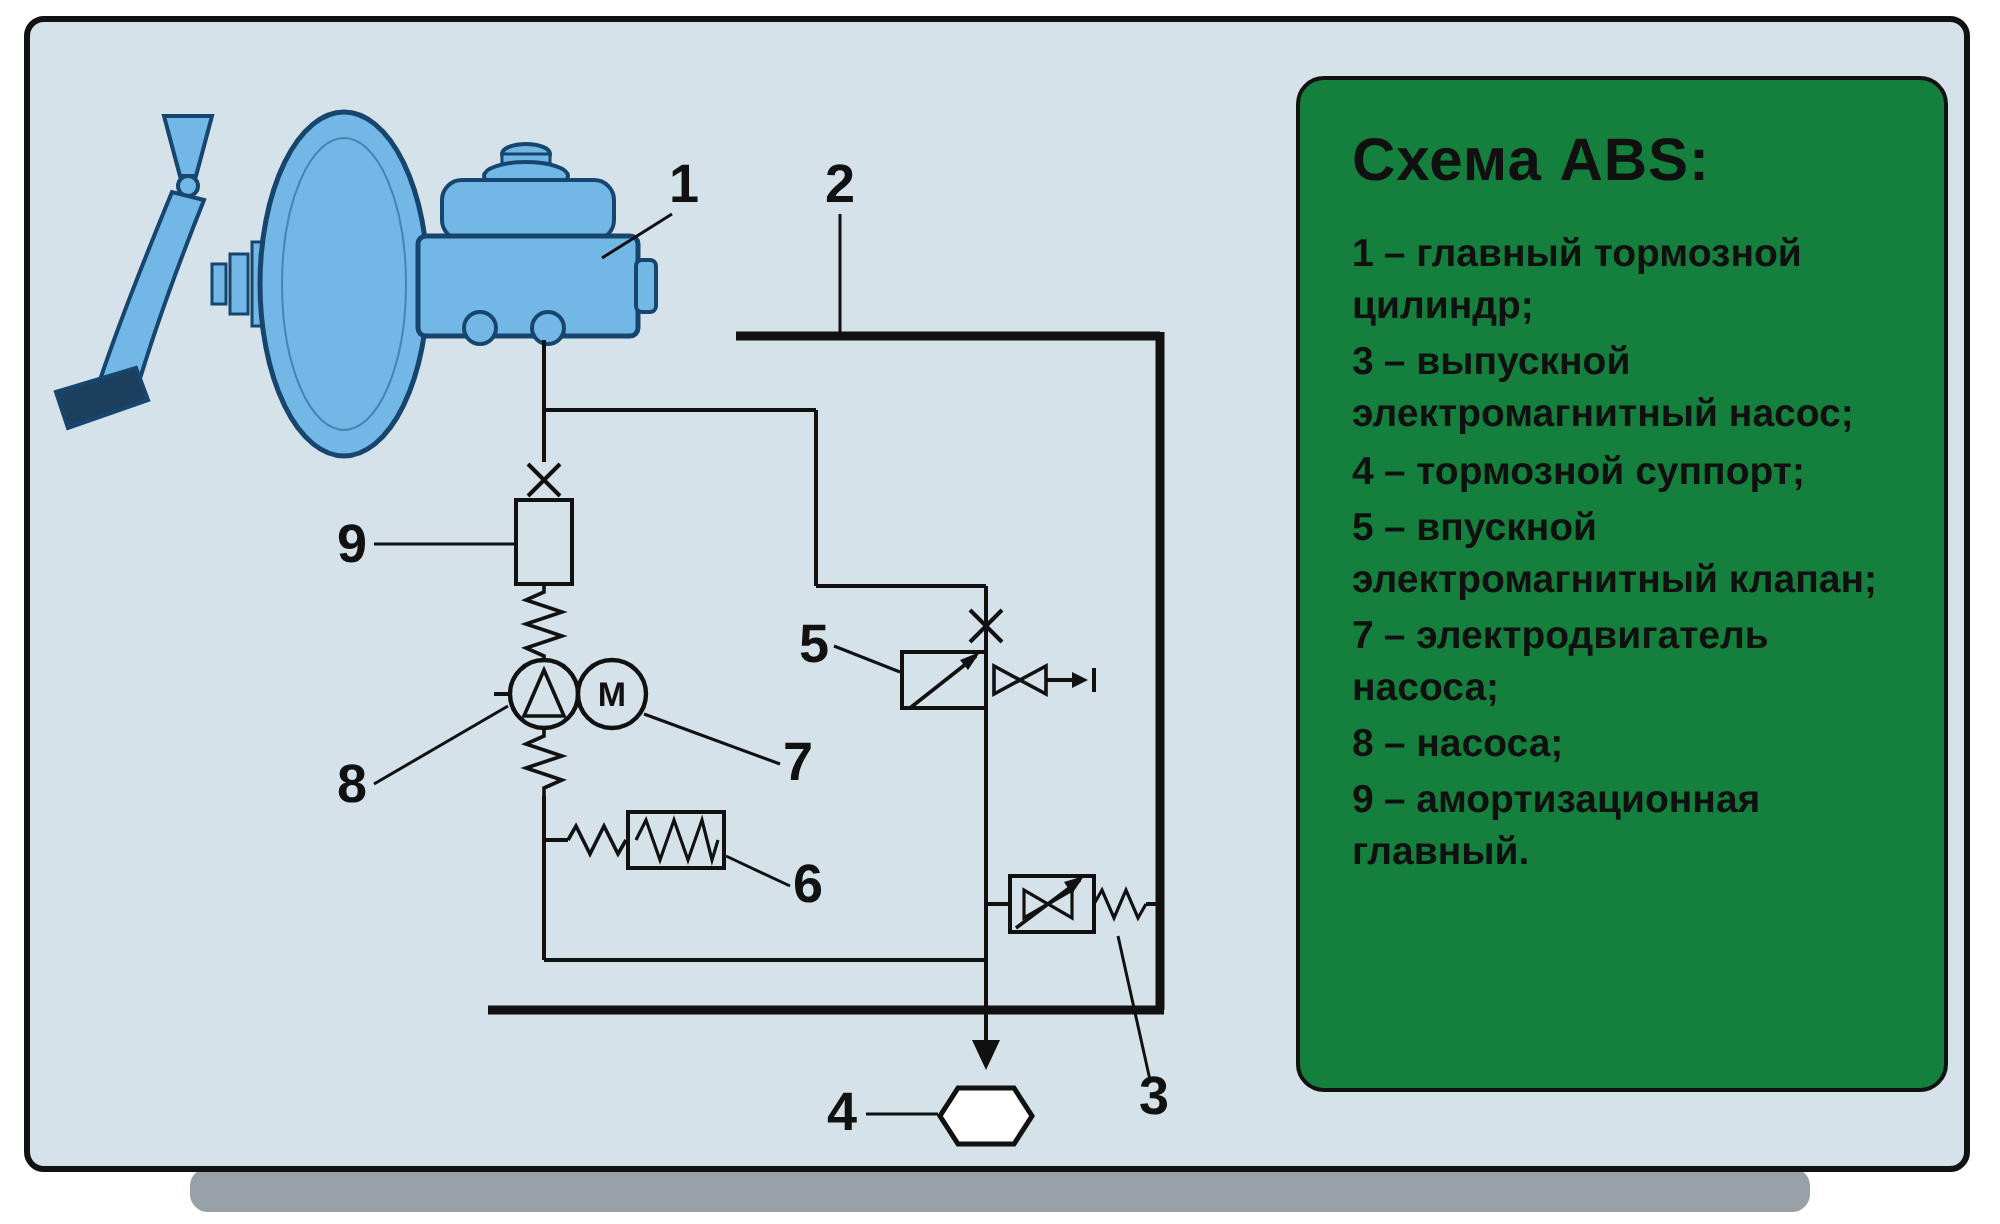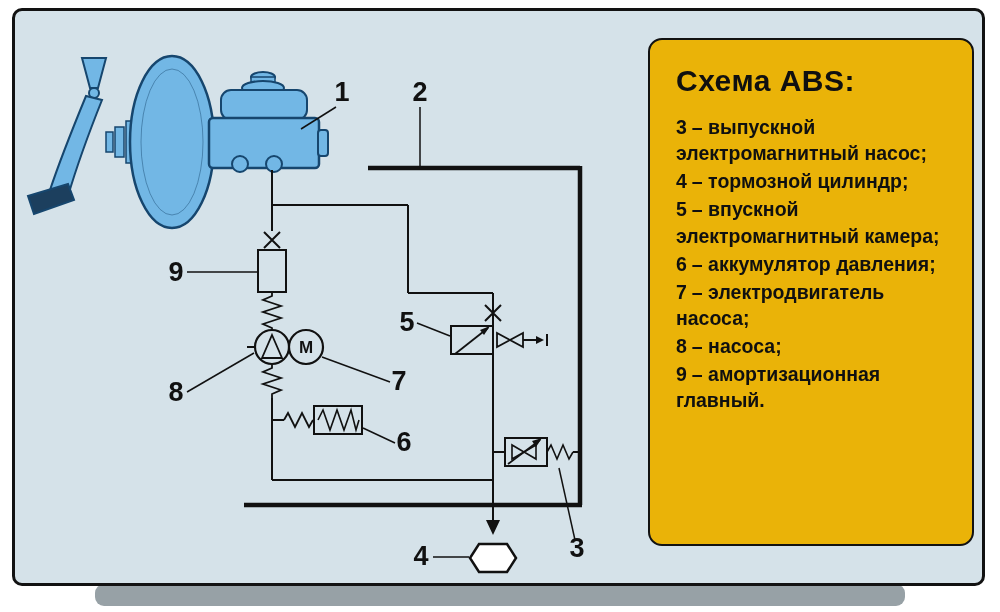--- a/index.html
+++ b/index.html
@@ -4,21 +4,21 @@
 <style>
   html,body{margin:0;padding:0;background:#ffffff;}
   #page{position:relative;width:1000px;height:612px;overflow:hidden;background:#ffffff;
         font-family:"Liberation Sans", sans-serif;}
   .page-shadow{position:absolute;left:95px;top:584px;width:810px;height:22px;
         background:#97a1a6;border-radius:9px;}
   .frame{position:absolute;left:12px;top:8px;width:973px;height:578px;
         background:#d5e2e9;border:3px solid #121212;border-radius:10px;box-sizing:border-box;}
   .diagram-svg{position:absolute;left:0;top:0;width:1000px;height:612px;}
   .legend{position:absolute;left:648px;top:38px;width:326px;height:508px;
-        background:#eab308;border:2px solid #121212;border-radius:14px;
+        background:#15803d;border:2px solid #121212;border-radius:14px;
         box-sizing:border-box;padding:24px 18px 0 26px;color:#101010;}
   .legend-title{margin:0 0 16px 0;font-size:30px;font-weight:700;letter-spacing:0.5px;}
   .legend-item{font-size:19.5px;font-weight:700;line-height:1.34;margin:0 0 2px 0;}
   .legend-item .num{font-weight:700;margin-right:5px;}
   svg text.diagram-label{font-family:"Liberation Sans",sans-serif;font-size:27px;font-weight:700;fill:#111;}
   svg text.motor-m{font-family:"Liberation Sans",sans-serif;font-size:17px;font-weight:700;fill:#111;}
 </style>
 </head>
 <body>
 
@@ -125,30 +125,30 @@
     <text x="404" y="451" text-anchor="middle" class="diagram-label">6</text>
     <text x="399" y="390" text-anchor="middle" class="diagram-label">7</text>
     <text x="176" y="401" text-anchor="middle" class="diagram-label">8</text>
     <text x="176" y="281" text-anchor="middle" class="diagram-label">9</text>
   </svg>
 
   <div class="legend">
     <h2 class="legend-title">Схема ABS:</h2>
 
     <div class="legend-item">
+      <span class="num">1</span><span class="txt">– главный тормозной цилиндр;</span>
+    </div>
+    <div class="legend-item">
       <span class="num">3</span><span class="txt">– выпускной электромагнитный насос;</span>
     </div>
     <div class="legend-item">
-      <span class="num">4</span><span class="txt">– тормозной цилиндр;</span>
+      <span class="num">4</span><span class="txt">– тормозной суппорт;</span>
     </div>
     <div class="legend-item">
-      <span class="num">5</span><span class="txt">– впускной электромагнитный камера;</span>
-    </div>
-    <div class="legend-item">
-      <span class="num">6</span><span class="txt">– аккумулятор давления;</span>
+      <span class="num">5</span><span class="txt">– впускной электромагнитный клапан;</span>
     </div>
     <div class="legend-item">
       <span class="num">7</span><span class="txt">– электродвигатель насоса;</span>
     </div>
     <div class="legend-item">
       <span class="num">8</span><span class="txt">– насоса;</span>
     </div>
     <div class="legend-item">
       <span class="num">9</span><span class="txt">– амортизационная главный.</span>
     </div>

